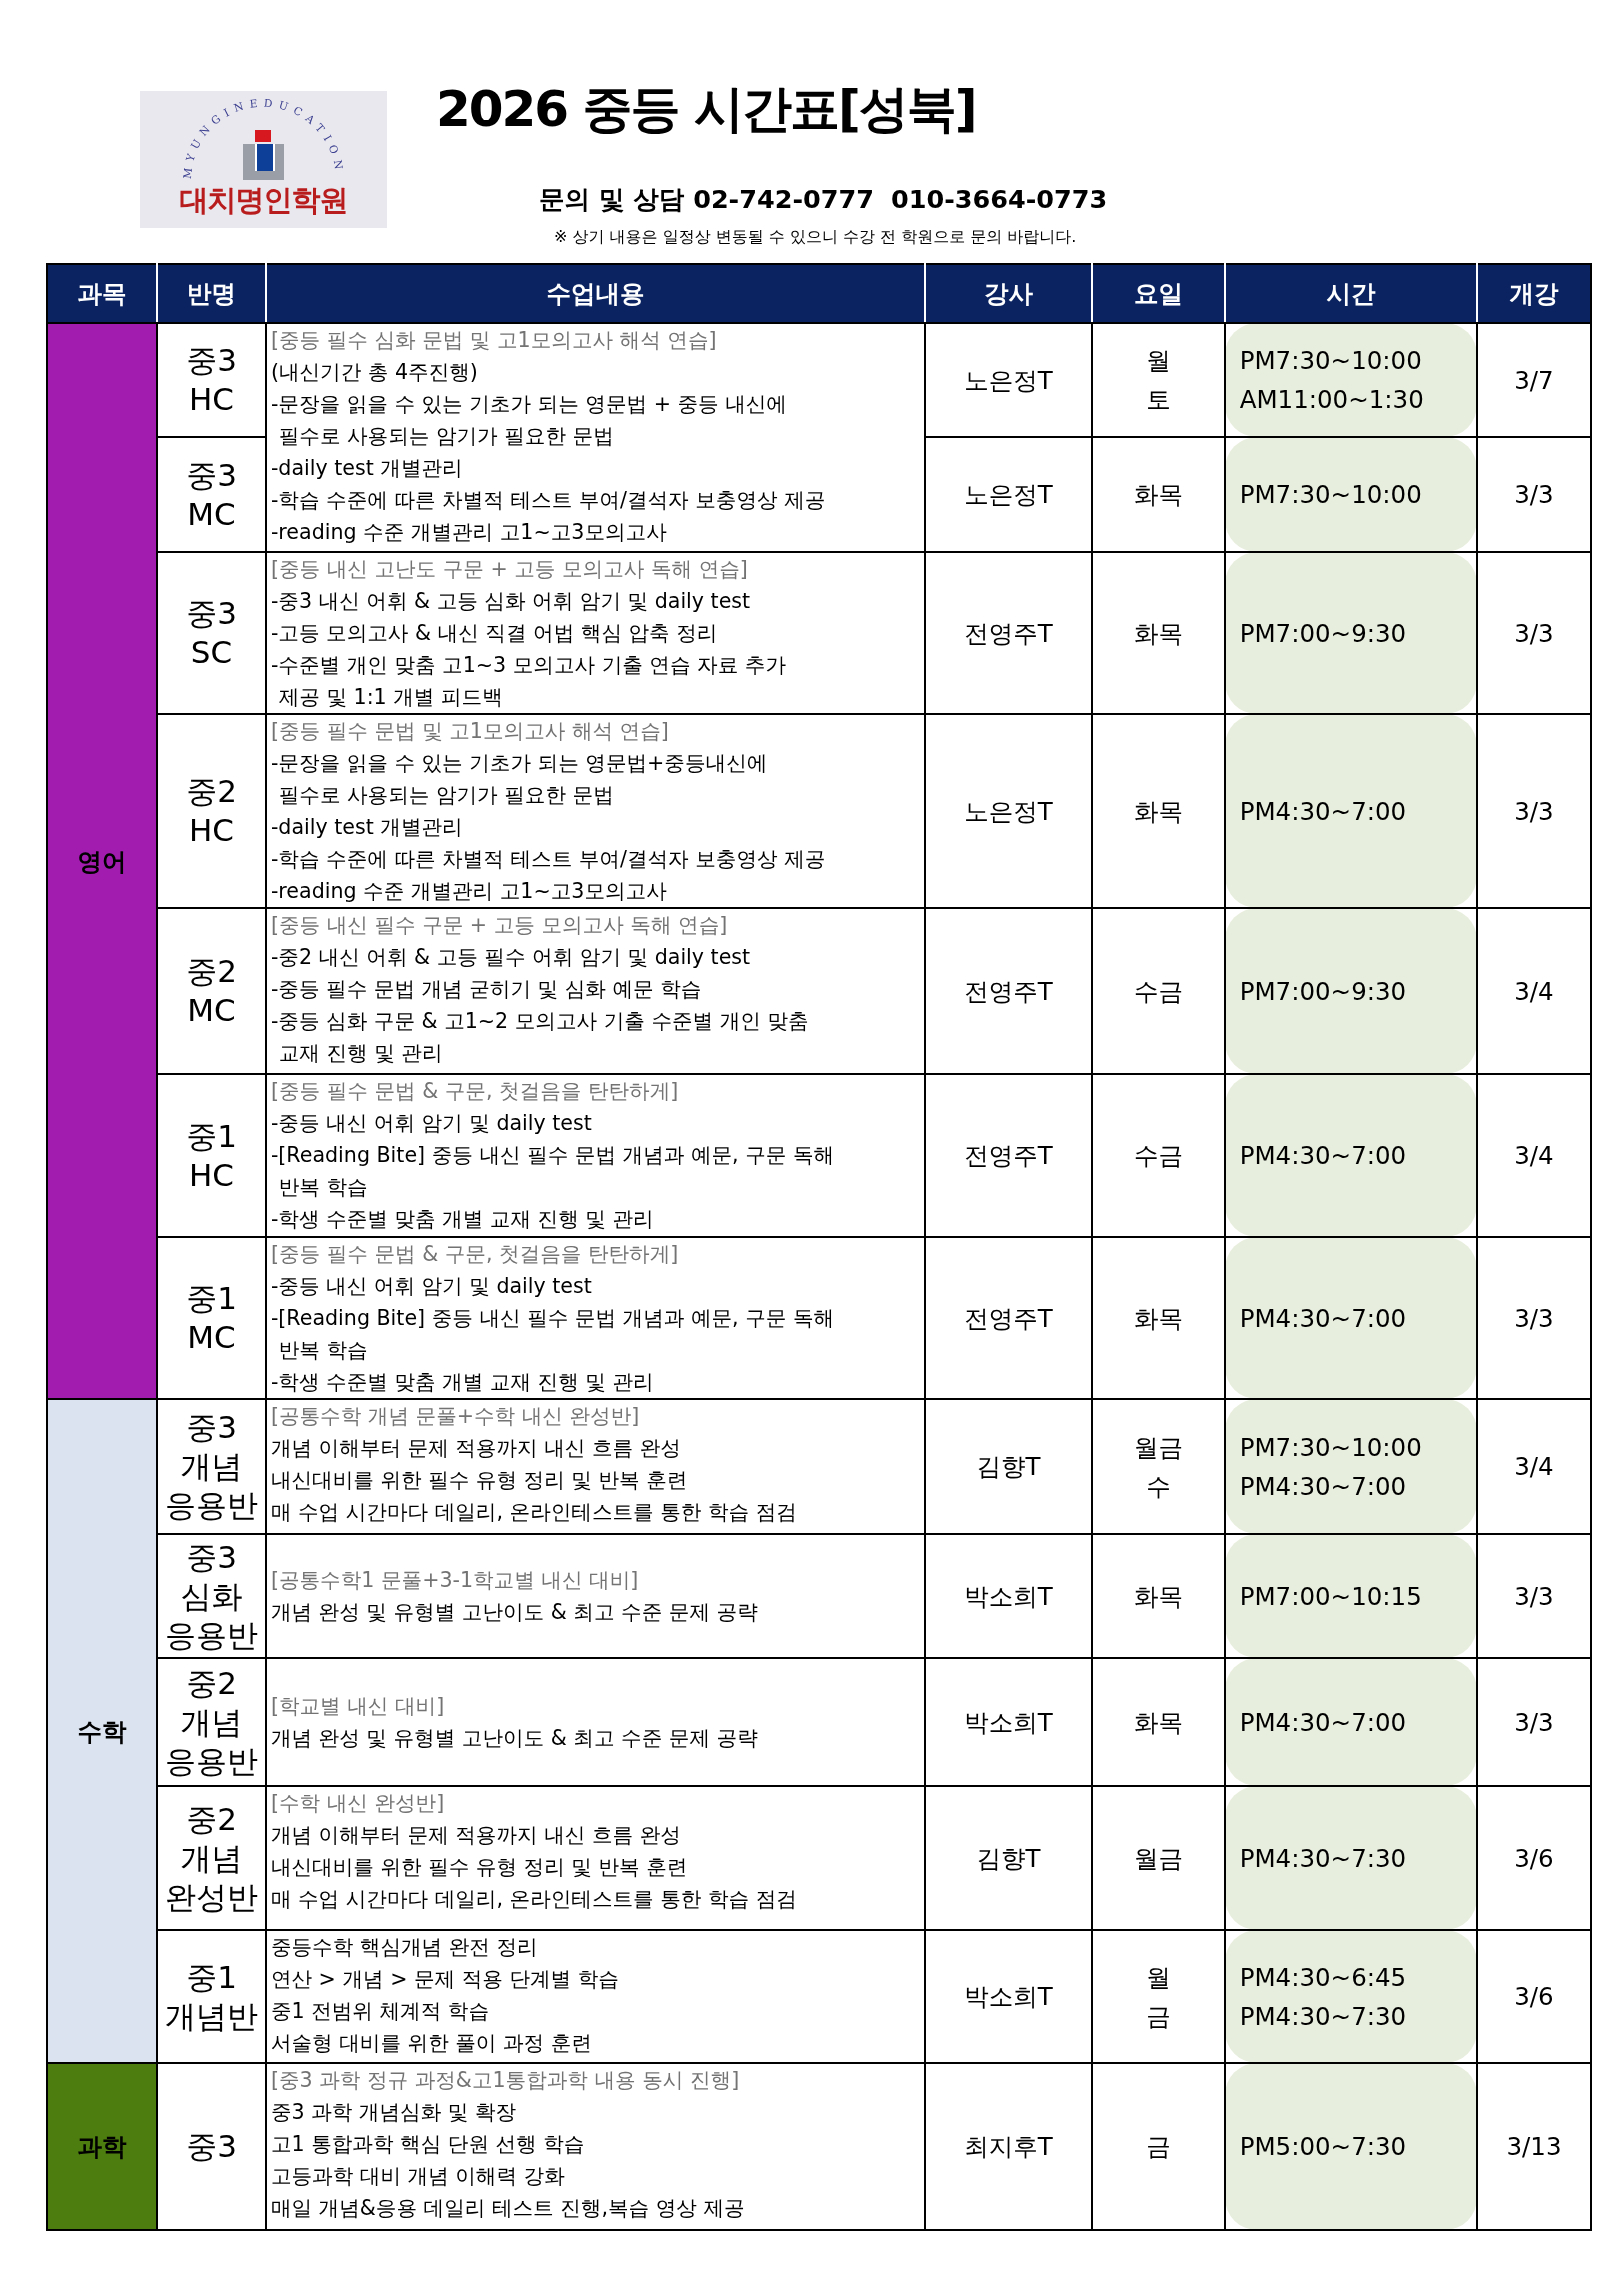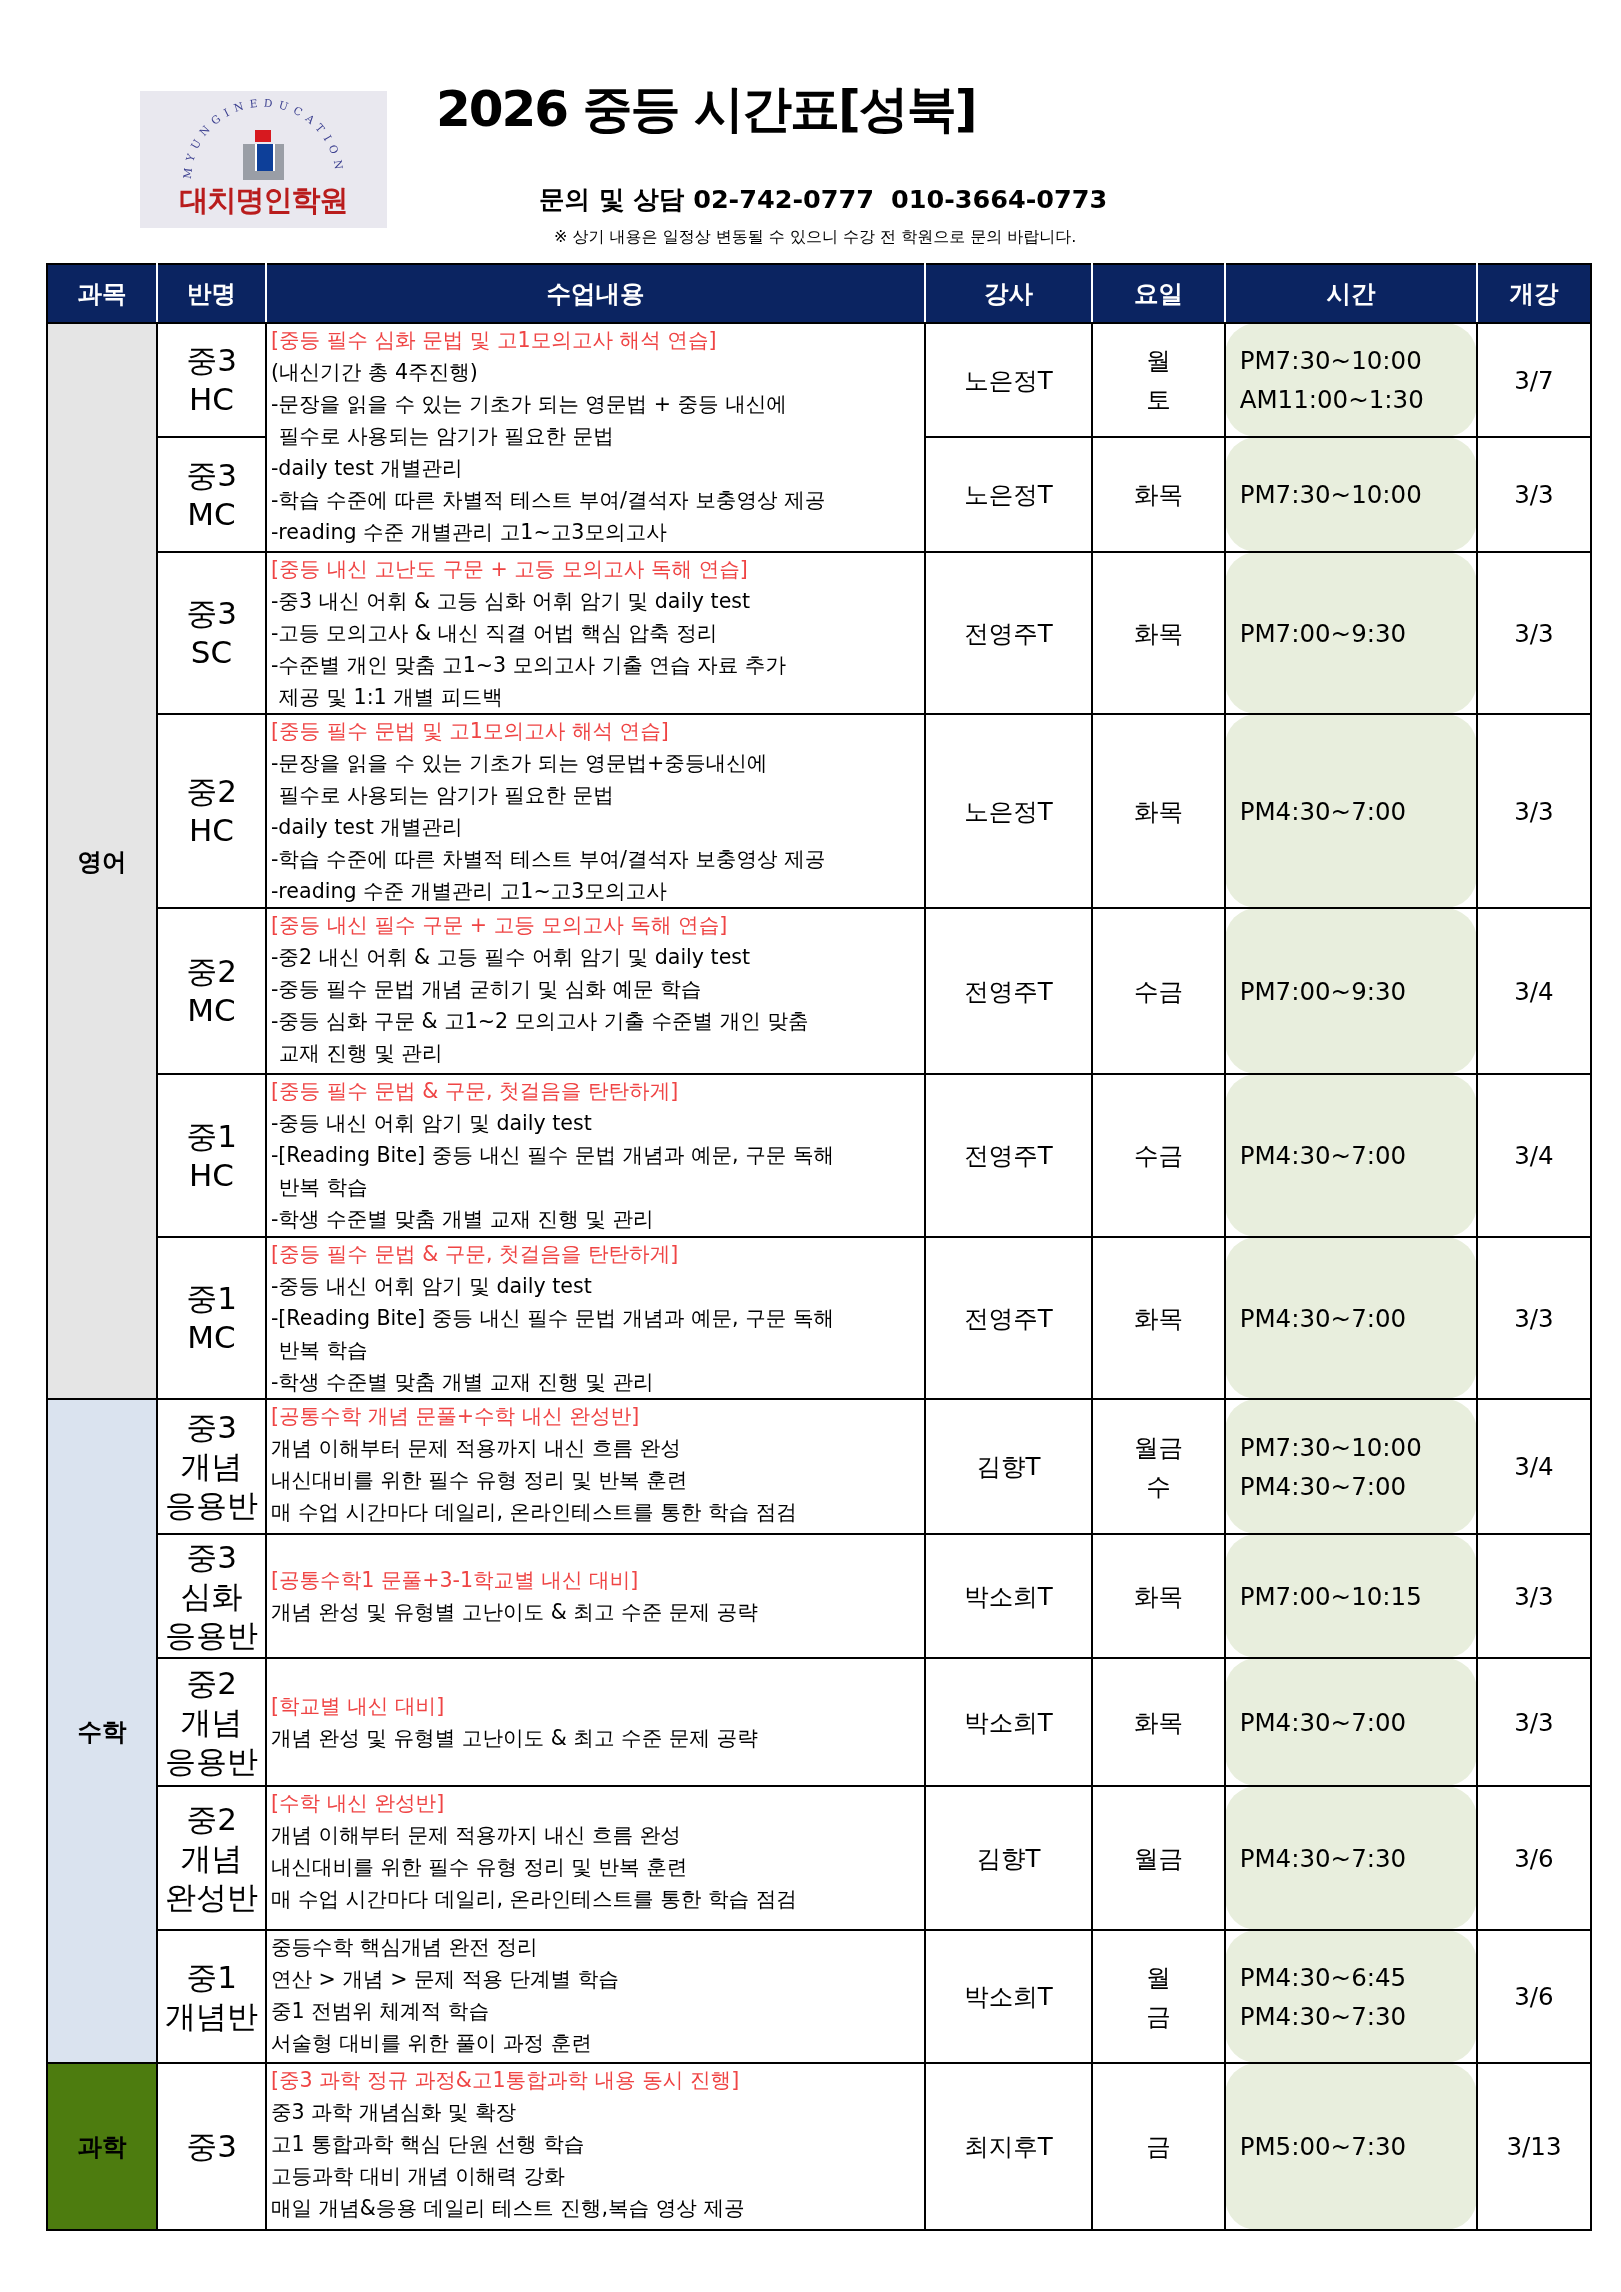--- a/index.html
+++ b/index.html
@@ -13,26 +13,26 @@
   .title { position:absolute; left:436px; top:76px; width:765px; font-size:50px; font-weight:bold; letter-spacing:-2px; white-space:nowrap; }
   .contact { position:absolute; left:539px; top:182px; width:588px; font-size:25.5px; font-weight:bold; white-space:nowrap; }
   .contact span + span { margin-left:17px; }
   .notice { position:absolute; left:554px; top:227px; font-size:16px; white-space:nowrap; }
   table.tt { position:absolute; left:46px; top:263px; width:1543px; border-collapse:collapse; table-layout:fixed; }
   table.tt td, table.tt th { border:2.9px solid #000; padding:0; vertical-align:middle; }
   table.tt th { background:#0b2461; color:#fff; font-size:24.5px; font-weight:bold; height:57px; border-color:#000; border-left:2px solid #fff; border-right:2px solid #fff; }
   table.tt th:first-child { border-left:2.9px solid #000; }
   table.tt th:last-child { border-right:2.9px solid #000; }
   .subj { font-size:24.5px; font-weight:bold; text-align:center; }
-  .subj.en { background:#e5e5e5; }
+  .subj.en { background:#a21caf; }
   .subj.ma { background:#dae3ef; }
   .subj.sc { background:#4d7c0f; }
   .cls { font-size:31px; text-align:center; line-height:39px; }
   .content { font-size:20.6px; line-height:32px; padding-left:3.9px !important; overflow:hidden; vertical-align:top !important; }
-  .content .hl { color:#ef4444; }
+  .content .hl { color:#737373; }
   .content div { white-space:nowrap; }
   .content .indent { padding-left:7.8px; }
   .teacher { font-size:24.5px; text-align:center; }
   .days { font-size:24.5px; text-align:center; line-height:39px; }
   .time { background:#e8eedd; font-size:24.5px; padding-left:13.7px !important; line-height:39px;border-radius:32px; }
   .open { font-size:24.5px; text-align:center; }
 </style>
 </head>
 <body>
 

